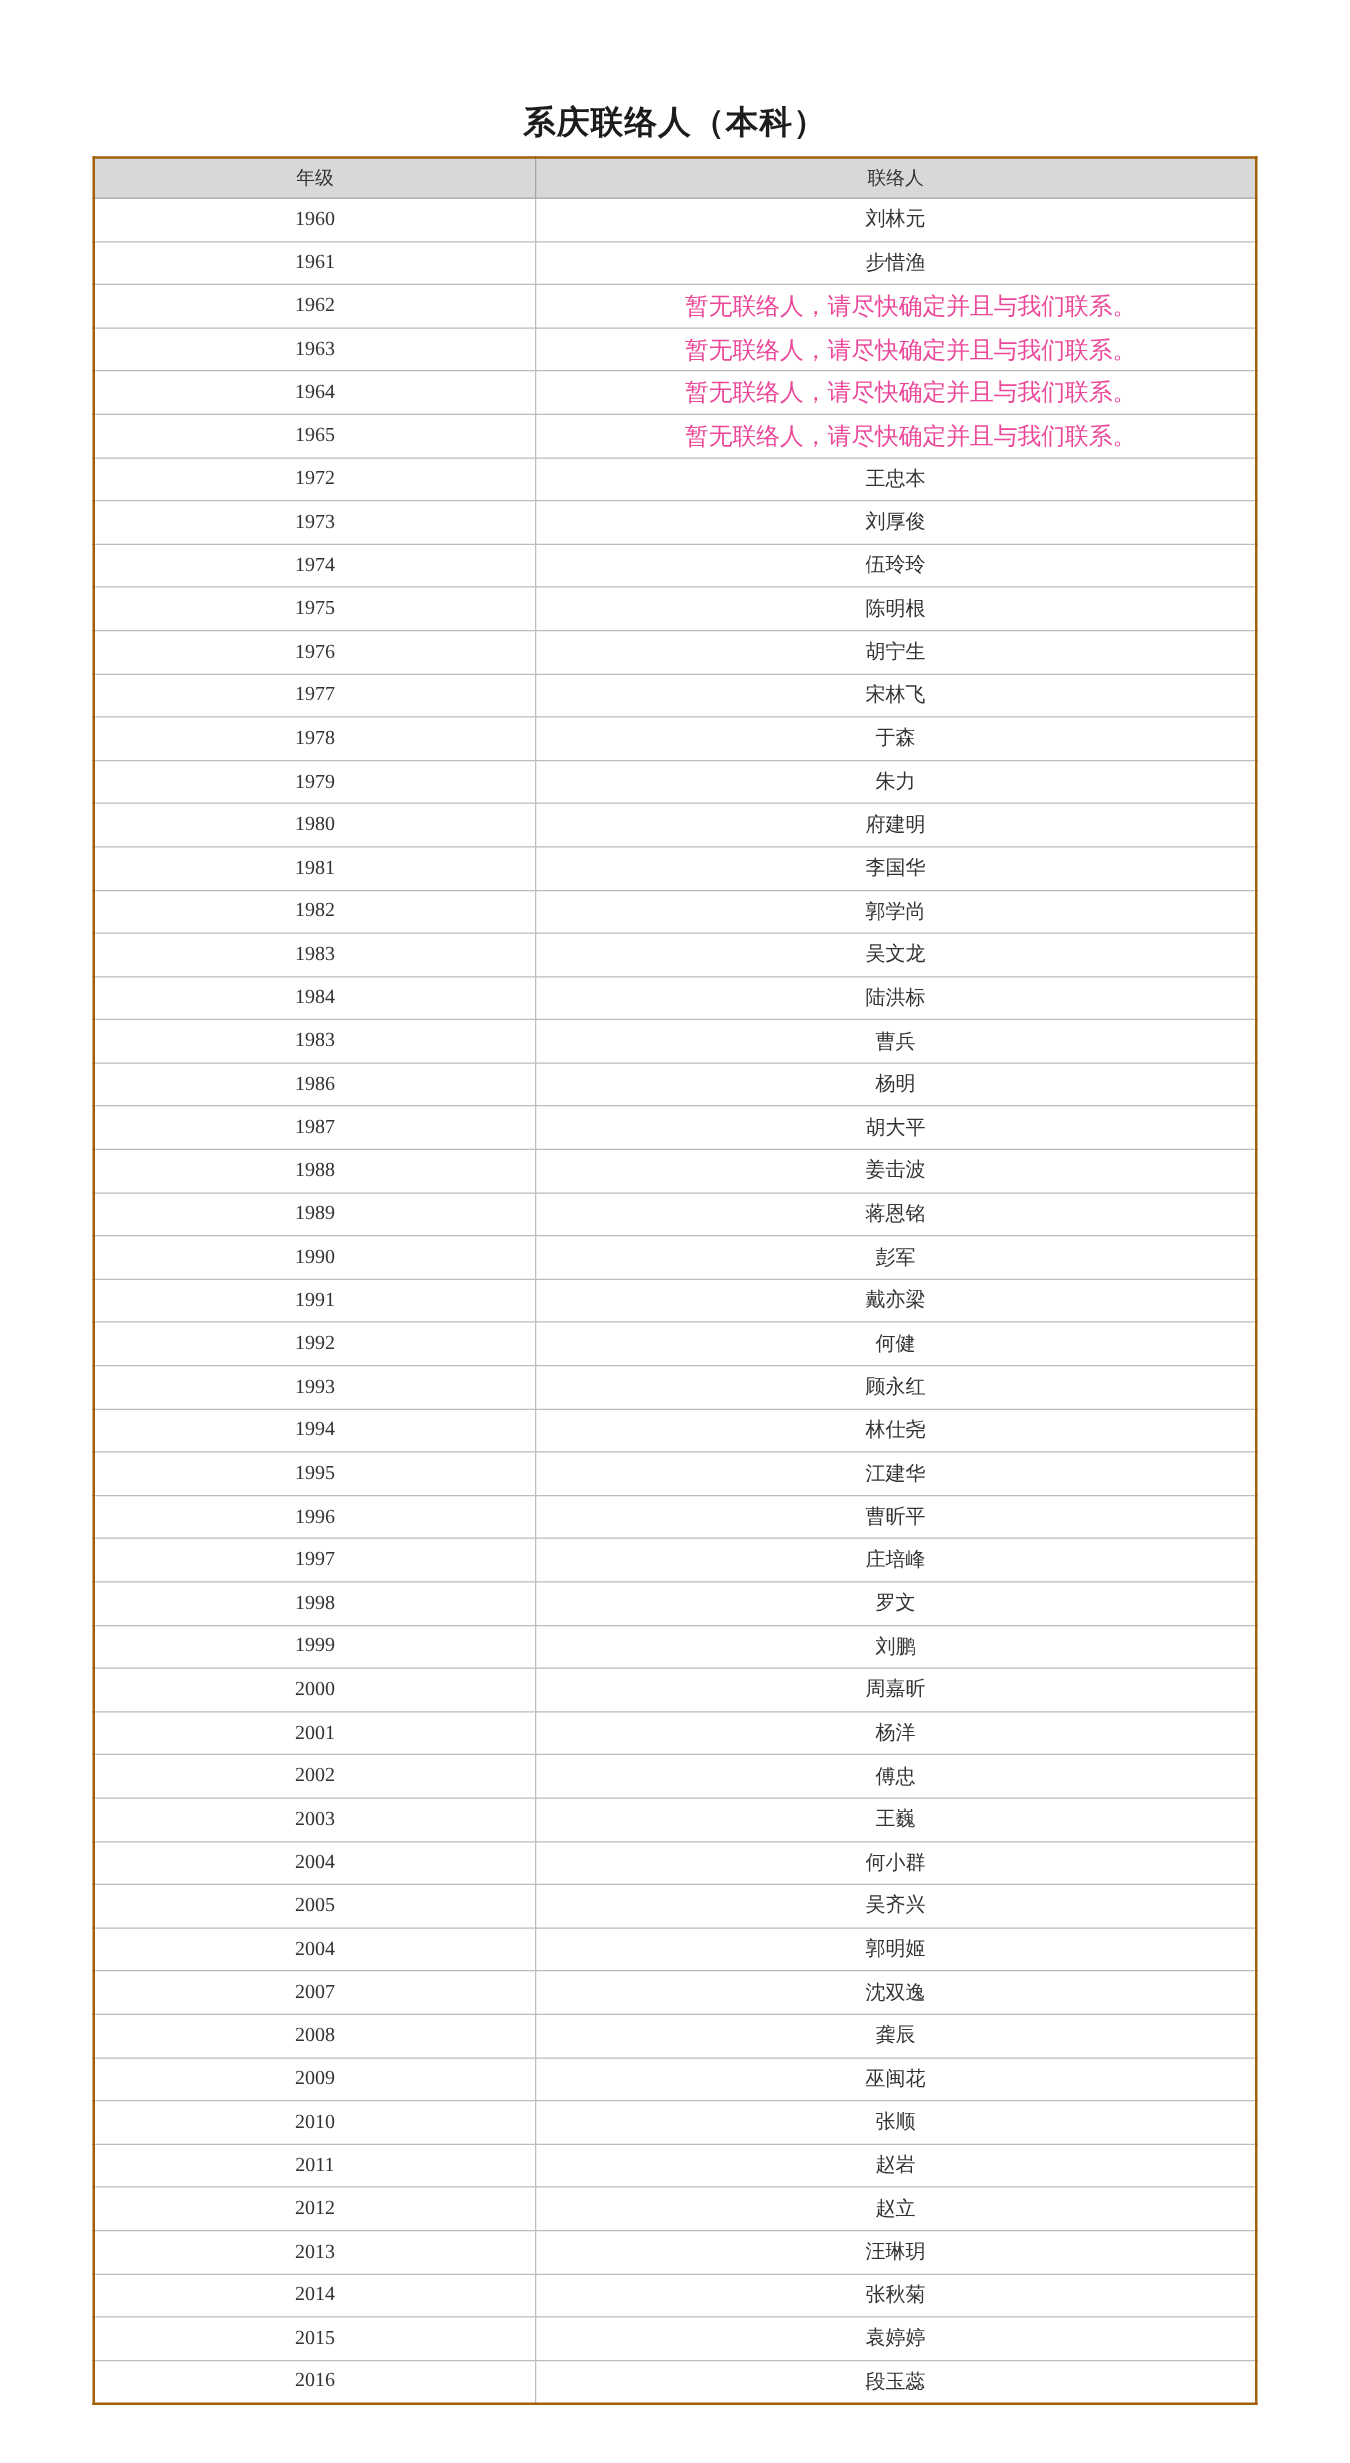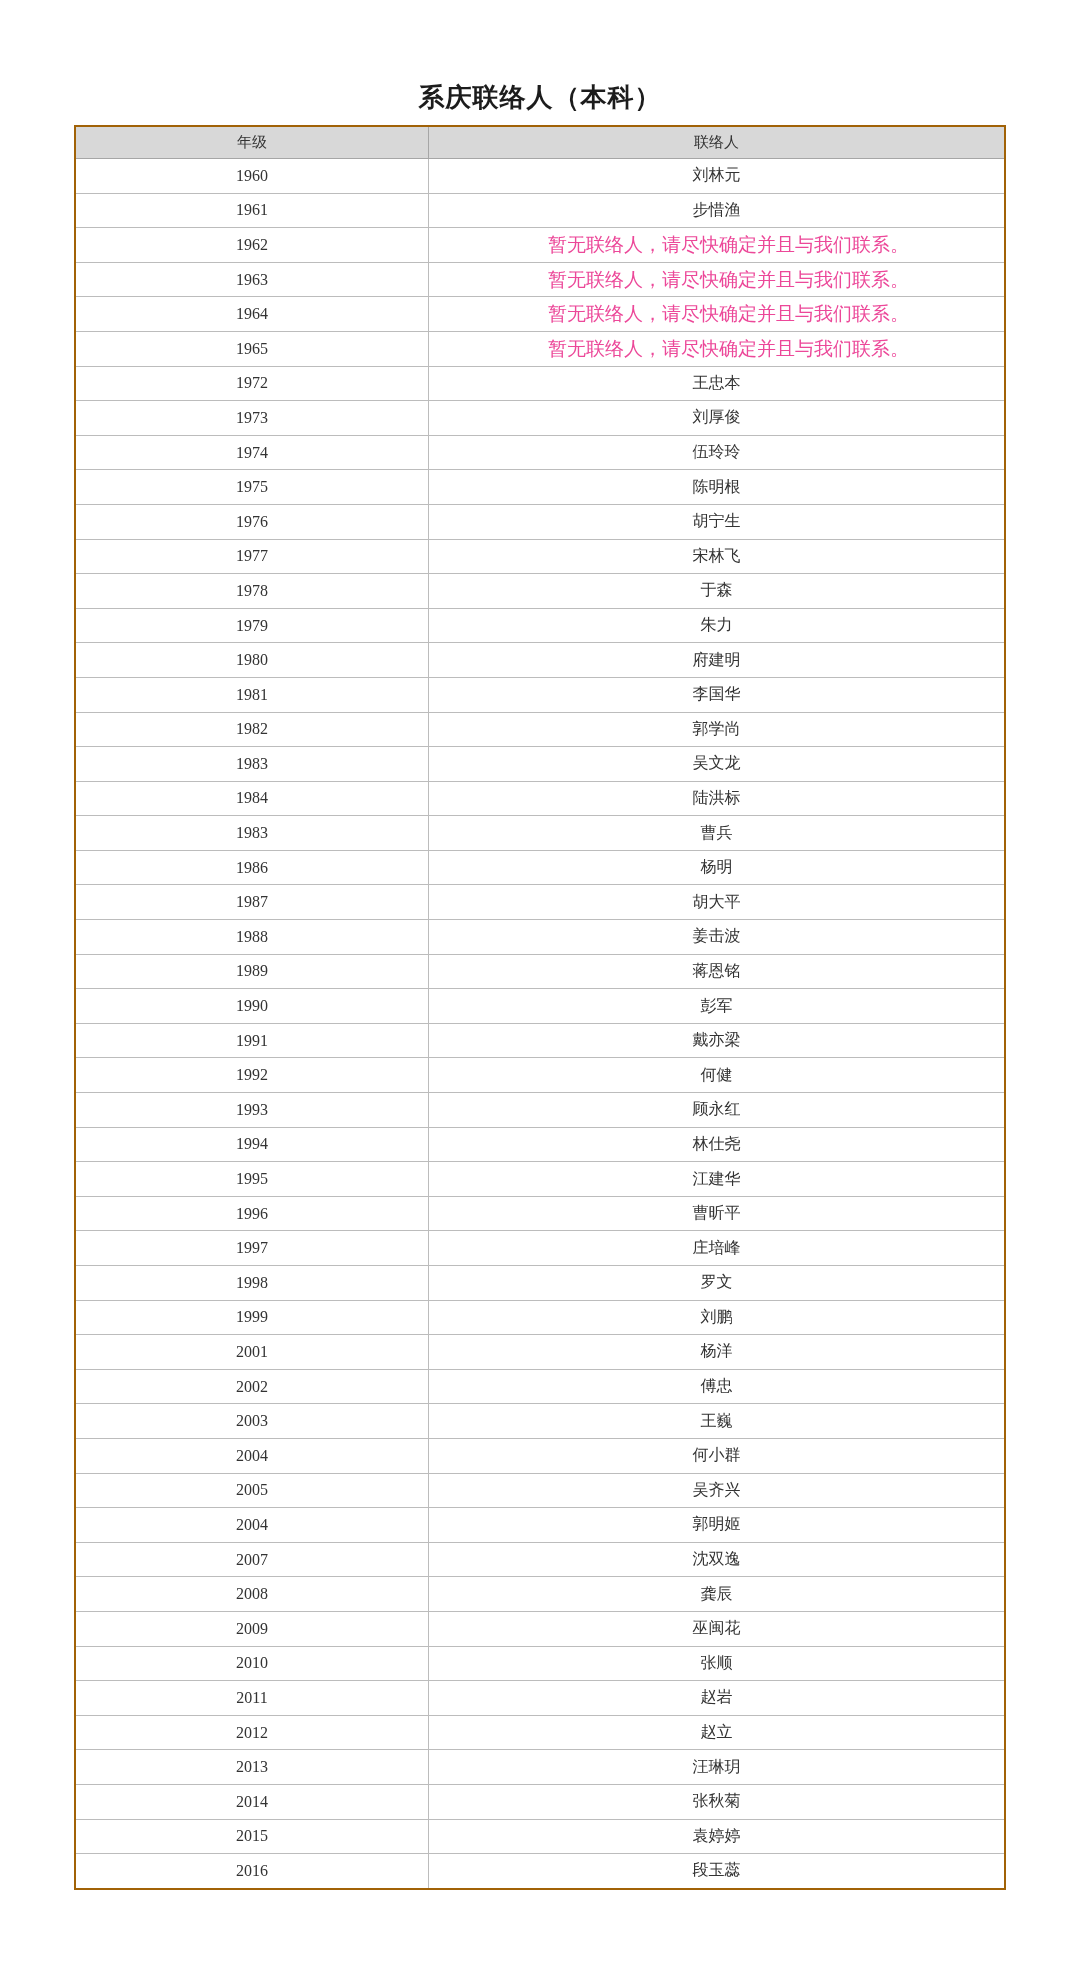--- a/index.html
+++ b/index.html
@@ -215,20 +215,24 @@
         </tr>
         <tr>
           <td class="year-cell">1998</td>
           <td class="contact-cell">罗文</td>
         </tr>
         <tr>
           <td class="year-cell">1999</td>
           <td class="contact-cell">刘鹏</td>
         </tr>
         <tr>
+          <td class="year-cell">2000</td>
+          <td class="contact-cell">周嘉昕</td>
+        </tr>
+        <tr>
           <td class="year-cell">2001</td>
           <td class="contact-cell">杨洋</td>
         </tr>
         <tr>
           <td class="year-cell">2002</td>
           <td class="contact-cell">傅忠</td>
         </tr>
         <tr>
           <td class="year-cell">2003</td>
           <td class="contact-cell">王巍</td>

